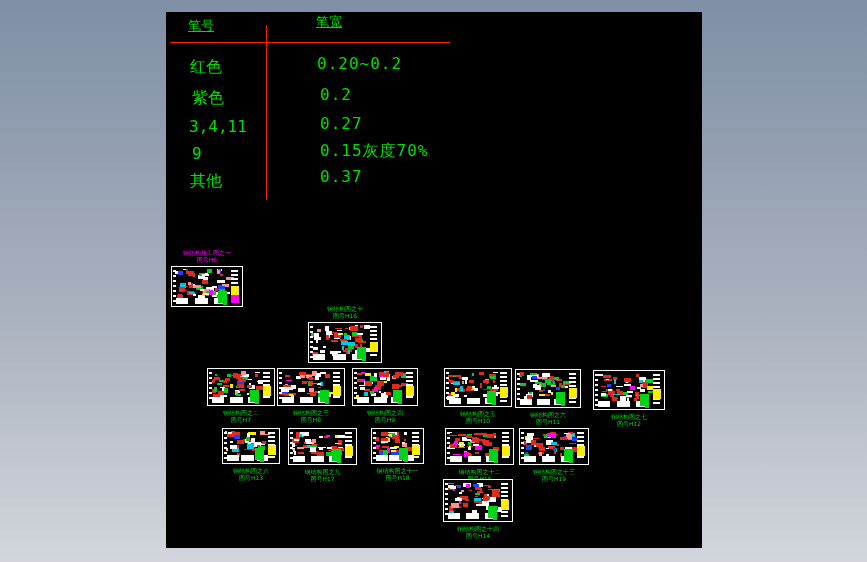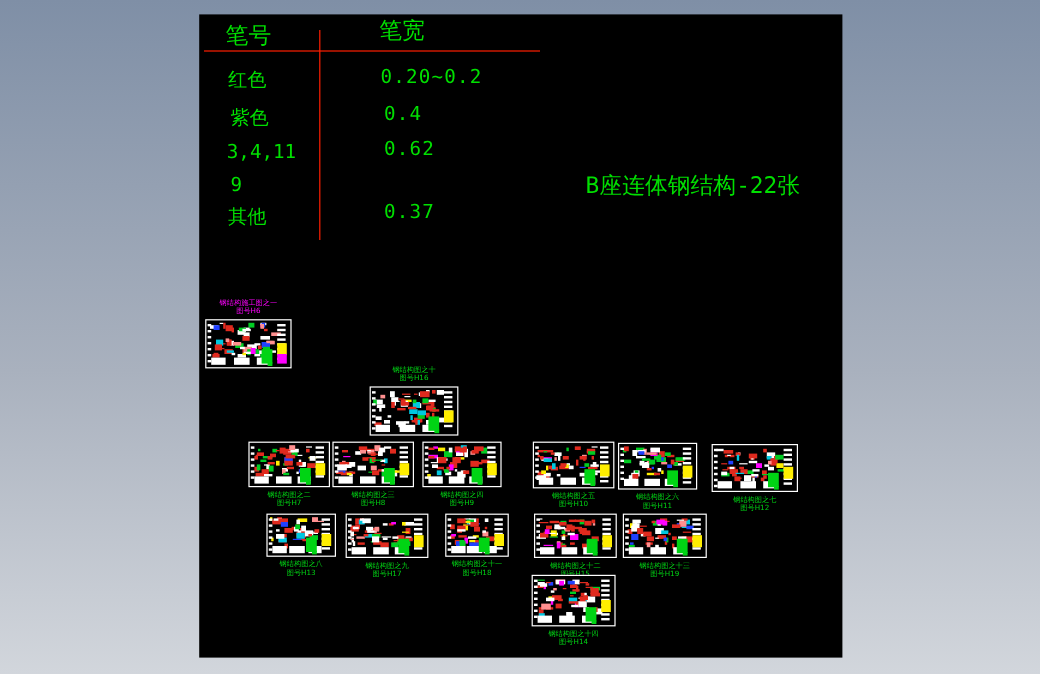--- a/index.html
+++ b/index.html
@@ -9,21 +9,21 @@
     font-family:"DejaVu Sans",sans-serif;
   }
   #cad-canvas{
     position:absolute;left:166px;top:12px;width:536px;height:536px;
     background:#000;overflow:hidden;
   }
   .cad-text{
     position:absolute;color:#00df00;white-space:nowrap;
     font-family:"DejaVu Sans Mono","DejaVu Sans",monospace;
   }
-  .hdr{font-size:19px;}
+  .hdr{font-size:13px;text-decoration:underline;}
   .pen{font-size:16px;}
   .val{font-size:16px;letter-spacing:1px;}
   .title-text{font-size:19px;}
   .red-line{position:absolute;background:#ff1f00;}
   .sheet{
     position:absolute;background:#000;border:1px solid #fff;box-sizing:border-box;
   }
   .sheet-mark{position:absolute;}
   .sheet-label{
     position:absolute;width:80px;text-align:center;
@@ -39,31 +39,31 @@
   <div class="cad-text hdr" style="left:22px;top:5px;">笔号</div>
   <div class="cad-text hdr" style="left:150px;top:1px;">笔宽</div>
 
   <div class="red-line" style="left:4px;top:30px;width:280px;height:1px;"></div>
   <div class="red-line" style="left:100px;top:13px;width:1px;height:175px;"></div>
 
   <div class="cad-text pen" style="left:24px;top:45px;">红色</div>
   <div class="cad-text val" style="left:151px;top:42px;">0.20~0.2</div>
 
   <div class="cad-text pen" style="left:26px;top:76px;">紫色</div>
-  <div class="cad-text val" style="left:154px;top:73px;">0.4</div>
+  <div class="cad-text val" style="left:154px;top:73px;">0.2</div>
 
   <div class="cad-text pen" style="left:23px;top:105px;">3,4,11</div>
-  <div class="cad-text val" style="left:154px;top:102px;">0.62</div>
+  <div class="cad-text val" style="left:154px;top:102px;">0.27</div>
 
   <div class="cad-text pen" style="left:26px;top:132px;">9</div>
+  <div class="cad-text val" style="left:154px;top:129px;">0.15灰度70%</div>
 
   <div class="cad-text pen" style="left:24px;top:159px;">其他</div>
   <div class="cad-text val" style="left:154px;top:155px;">0.37</div>
 
-  <div class="cad-text title-text" style="left:322px;top:130px;">B座连体钢结构-22张</div>
 
   <div id="sheets-layer">
       <div class="sheet" style="left: 5px; top: 254px; width: 72px; height: 41px;">
         <div class="sheet-mark" style="left: 5.22183px; top: 28.3765px; width: 6.19417px; height: 3.08578px; background: rgb(224, 42, 30);"></div>
         <div class="sheet-mark" style="left: 26.2441px; top: 8.47798px; width: 5.31995px; height: 3.91929px; background: rgb(255, 255, 255);"></div>
         <div class="sheet-mark" style="left: 10.1093px; top: 22.6304px; width: 5.11042px; height: 1.78855px; background: rgb(224, 42, 30);"></div>
         <div class="sheet-mark" style="left: 17.2489px; top: 16.438px; width: 3.77798px; height: 4.91178px; background: rgb(224, 42, 30);"></div>
         <div class="sheet-mark" style="left: 47.6445px; top: 7.15138px; width: 2.86194px; height: 1.61858px; background: rgb(224, 42, 30);"></div>
         <div class="sheet-mark" style="left: 30.4909px; top: 22.5706px; width: 2.44711px; height: 4.65176px; background: rgb(224, 42, 30);"></div>
         <div class="sheet-mark" style="left: 34.3245px; top: 20.3625px; width: 7.79594px; height: 3.49752px; background: rgb(255, 255, 255);"></div>

